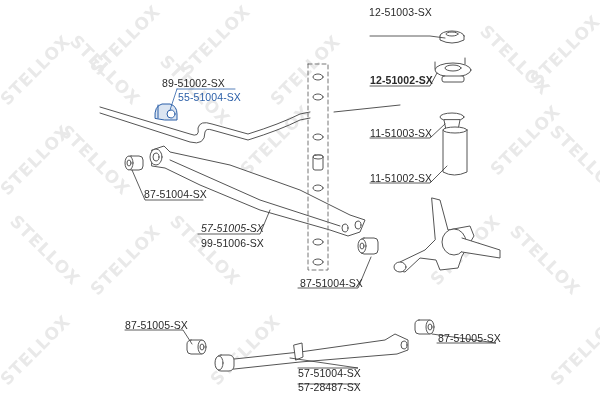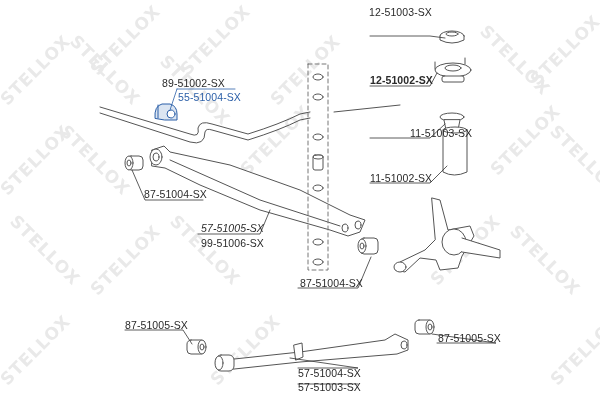--- a/index.html
+++ b/index.html
@@ -153,20 +153,20 @@
     </g>
   </svg>
 
   <div class="lbl" style="left:162px;top:77px;text-align:right;">89-51002-SX</div>
   <div class="lbl blue" style="left:178px;top:91px;">55-51004-SX</div>
   <div class="lbl" style="left:144px;top:188px;">87-51004-SX</div>
   <div class="lbl" style="left:201px;top:222px;font-style:italic;">57-51005-SX</div>
   <div class="lbl" style="left:201px;top:237px;">99-51006-SX</div>
   <div class="lbl" style="left:369px;top:6px;">12-51003-SX</div>
   <div class="lbl" style="left:370px;top:74px;font-weight:bold;">12-51002-SX</div>
-  <div class="lbl" style="left:370px;top:127px;margin-left:40px;">11-51003-SX</div>
+  <div class="lbl" style="left:370px;top:127px;">11-51003-SX</div>
   <div class="lbl" style="left:370px;top:172px;text-align:center;">11-51002-SX</div>
   <div class="lbl" style="left:300px;top:277px;">87-51004-SX</div>
   <div class="lbl" style="left:125px;top:319px;">87-51005-SX</div>
   <div class="lbl" style="left:438px;top:332px;">87-51005-SX</div>
   <div class="lbl" style="left:298px;top:367px;">57-51004-SX</div>
-  <div class="lbl" style="left:298px;top:381px;">57-51003-SX</div>
+  <div class="lbl" style="left:298px;top:381px;">57-28487-SX</div>
 </div>
 
 </body></html>

